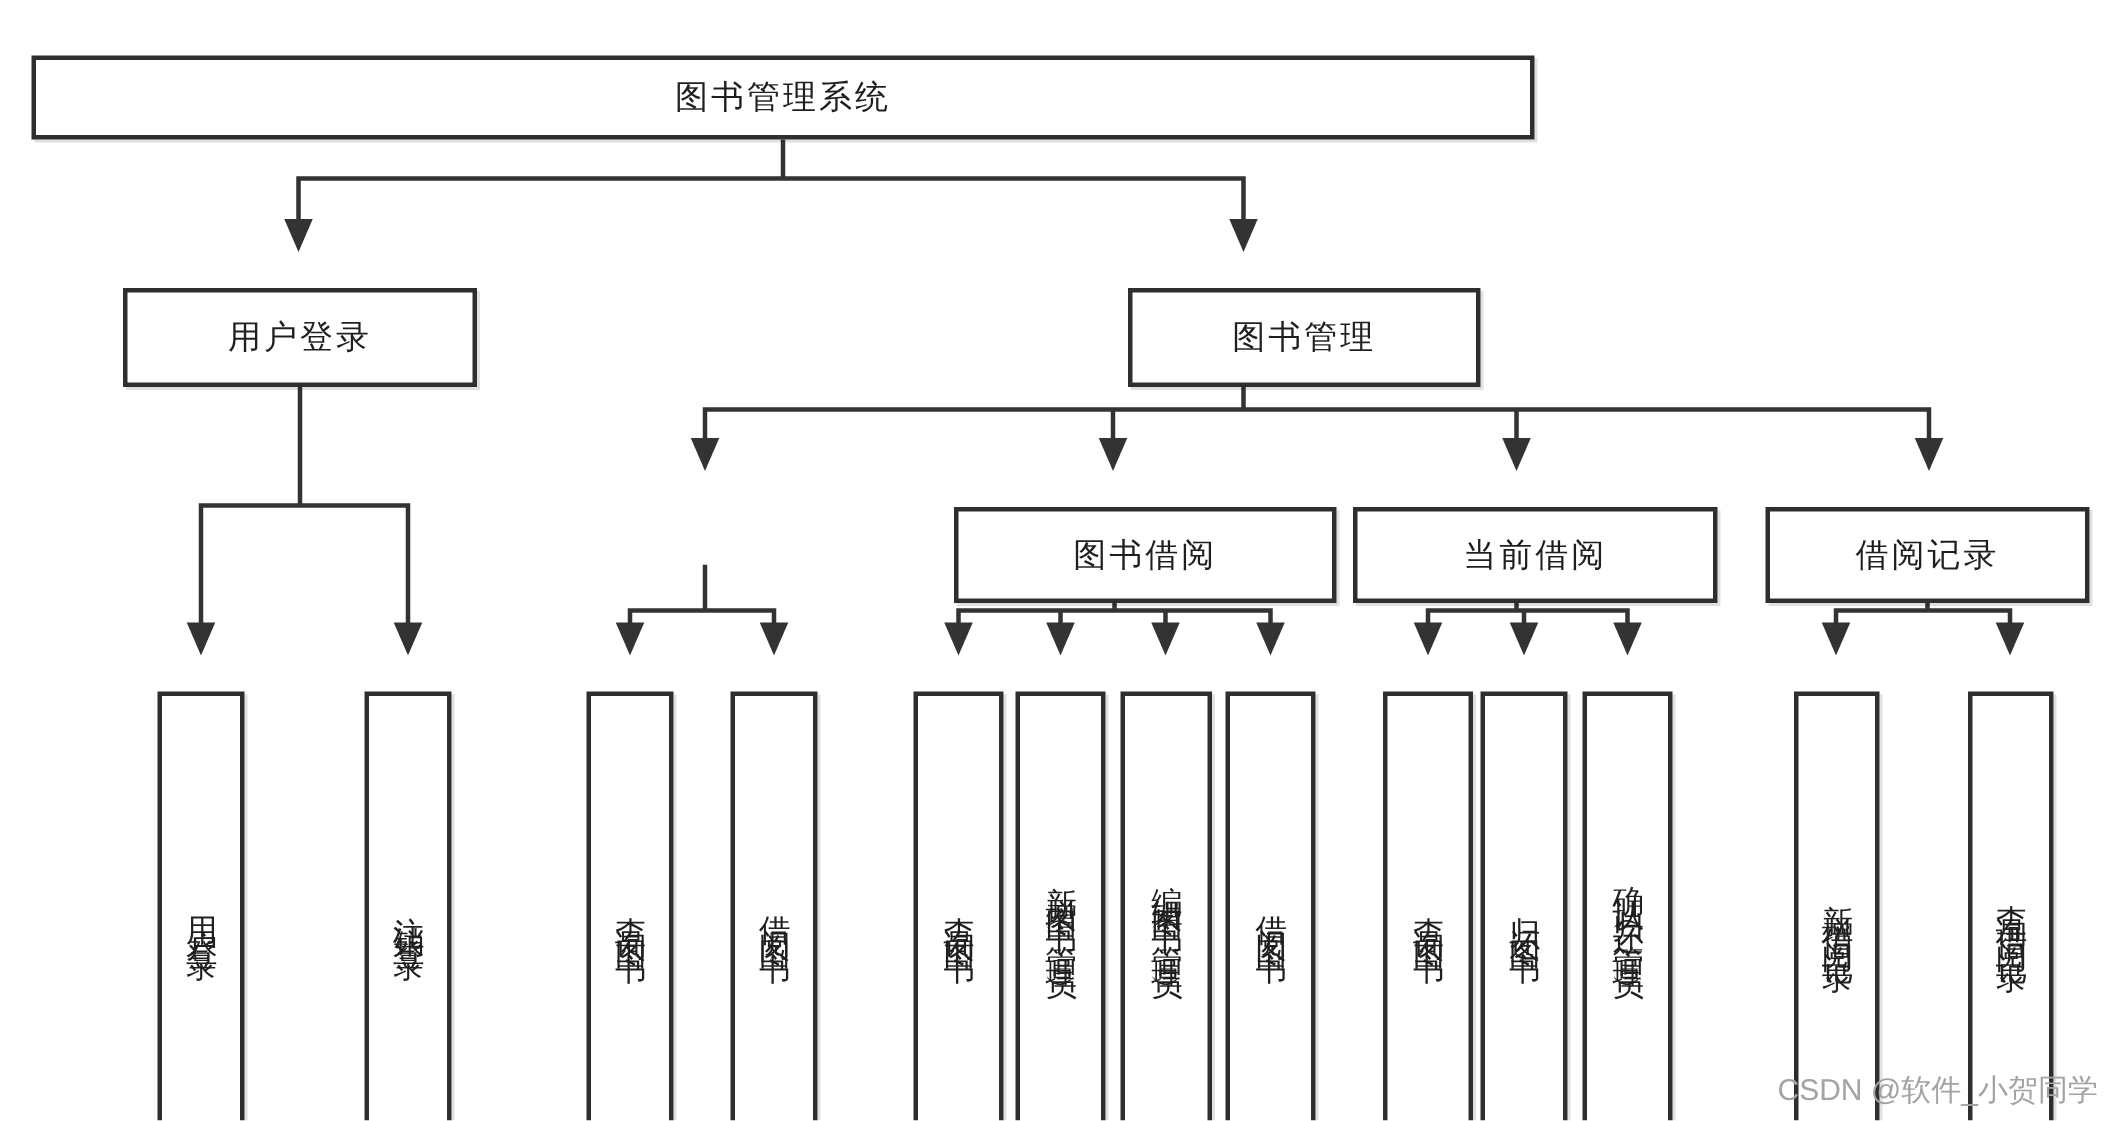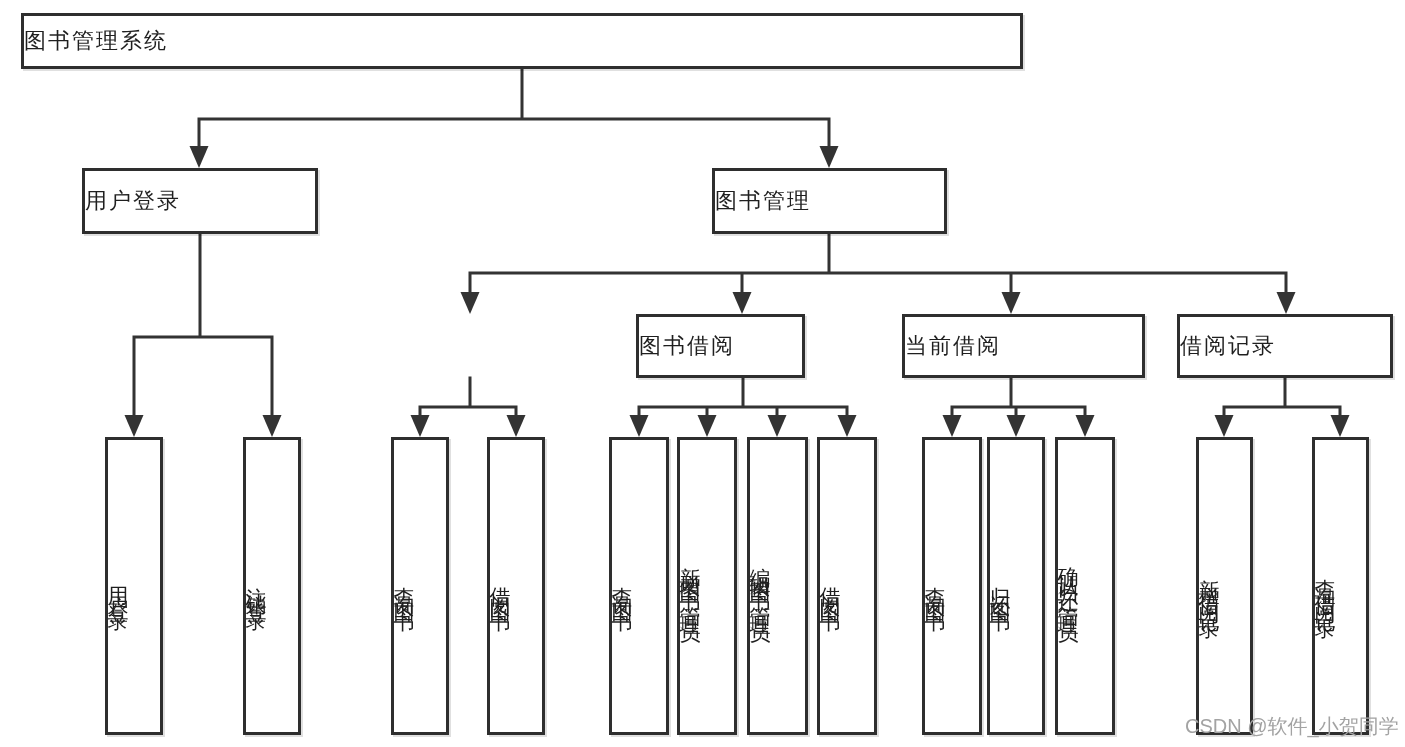--- a/index.html
+++ b/index.html
@@ -3,22 +3,23 @@
 <meta charset="utf-8">
 <style>
   html,body{margin:0;padding:0;background:#ffffff;}
   .canvas{
     position:relative;width:1405px;height:747px;background:#ffffff;overflow:hidden;
     font-family:"Liberation Sans","DejaVu Sans",sans-serif;color:#1f1f1f;
   }
   .connectors{position:absolute;left:0;top:0;pointer-events:none;}
   .node{
     position:absolute;background:#ffffff;border:3px solid #2e2e2e;
-    box-sizing:border-box;display:flex;align-items:center;justify-content:flex-start;
+    box-sizing:border-box;display:flex;align-items:center;justify-content:center;
     box-shadow:2px 2px 0 rgba(0,0,0,0.12);
+    margin-top:24px;
   }
   .node .lbl{
     font-size:22px;letter-spacing:2px;color:#1f1f1f;white-space:nowrap;
   }
   .leaf .lbl{
     writing-mode:vertical-rl;text-orientation:mixed;
     font-size:21px;letter-spacing:8px;line-height:1;white-space:normal;
   }
   .watermark{
     position:absolute;left:1185px;top:713px;z-index:5;
@@ -63,25 +64,25 @@
     </g>
   </svg>
 
   <div class="node" style="left:21px;top:13px;width:1002px;height:56px">
     <span class="lbl">图书管理系统</span>
   </div>
 
   <div class="node" style="left:82px;top:168px;width:236px;height:66px">
     <span class="lbl">用户登录</span>
   </div>
-  <div class="node" style="left:712px;top:168px;width:235px;height:66px">
+  <div class="node" style="left:752px;top:168px;width:235px;height:66px">
     <span class="lbl">图书管理</span>
   </div>
 
-  <div class="node" style="left:636px;top:314px;width:169px;height:64px">
+  <div class="node" style="left:636px;top:314px;width:255px;height:64px">
     <span class="lbl">图书借阅</span>
   </div>
   <div class="node" style="left:902px;top:314px;width:243px;height:64px">
     <span class="lbl">当前借阅</span>
   </div>
   <div class="node" style="left:1177px;top:314px;width:216px;height:64px">
     <span class="lbl">借阅记录</span>
   </div>
 
   <div class="node leaf" style="left:105px;top:437px;width:58px;height:298px">

